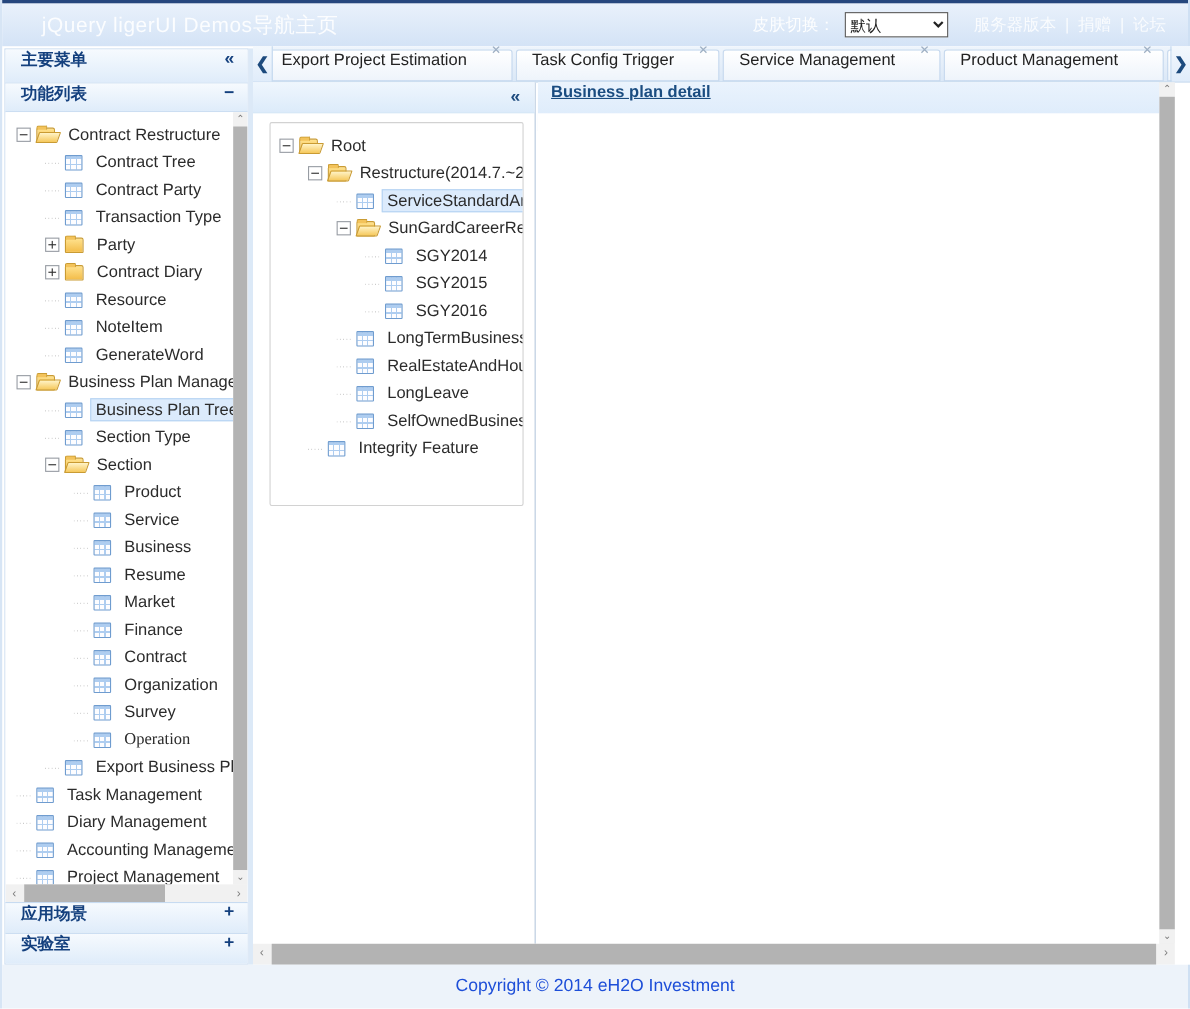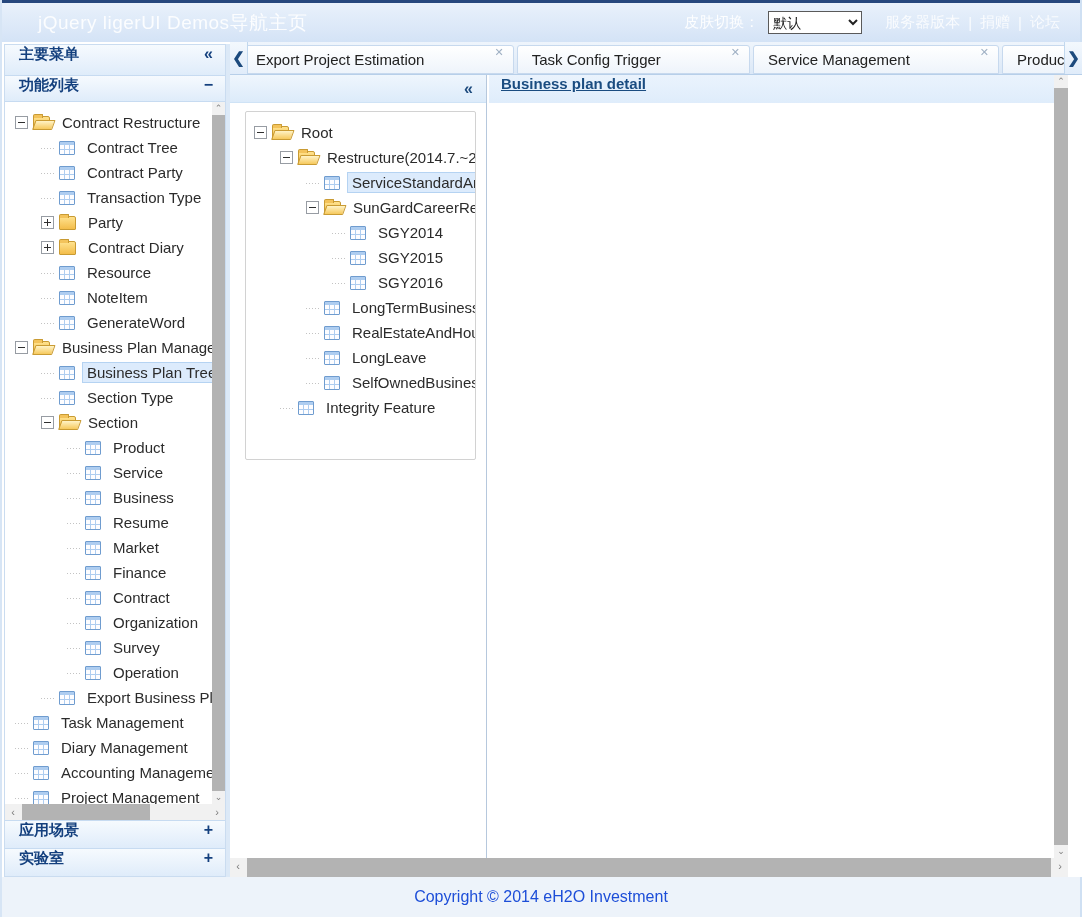--- a/index.html
+++ b/index.html
@@ -69,23 +69,23 @@
 
   
   .main { position:absolute; left:228px; top:42px; width:852px; height:835px; background:#fff; }
   .tabstrip { position:absolute; left:0; top:0; right:0; height:33px;
     background:linear-gradient(#eff5fc,#dbe8f7); border-bottom:1px solid #b7cfe9; }
   .tab-scroll { position:absolute; top:0; bottom:0; width:18px; z-index:3; display:flex; align-items:center; justify-content:center;
     color:#1c4a7d; font-size:15px; font-weight:bold; background:linear-gradient(#f3f8fd,#e0ecfa); cursor:pointer; }
   .tab-scroll.left { left:0; border-right:1px solid #c2d8ee; }
   .tab-scroll.right { right:0; border-left:1px solid #c2d8ee; }
   .tabs-wrap { position:absolute; left:18px; right:16px; top:0; bottom:0; display:flex; align-items:flex-end; overflow:hidden; }
-  .tab { flex:none; height:29px; display:flex; align-items:center; padding:0 9px 0 14px; margin-right:3px;
+  .tab { flex:none; height:29px; display:flex; align-items:flex-start; padding:0 9px 0 14px; margin-right:3px;
     border:1px solid #c7d9ee; border-radius:3px 3px 0 0; background:linear-gradient(#ffffff,#eef4fb);
-    font-size:15px; color:#222; cursor:pointer;gap:48px; }
+    font-size:15px; color:#222; cursor:pointer; }
   .tab:first-child { margin-left:-7px; }
   .tab-label { white-space:nowrap; }
   .tab-close { margin-left:22px; font-size:11px; color:#9fb0c4; position:relative; top:-7px; cursor:pointer; }
   .tab.clipped { width:48px; overflow:hidden; padding-right:0; }
 
   .content { position:absolute; left:0; top:33px; right:0; bottom:19px; }
   .left-panel { position:absolute; left:0; top:0; width:257px; height:100%; border-right:1px solid #b6c8dd; background:#fff; }
   .panel-header { height:28px; display:flex; align-items:center;
     background:linear-gradient(#eff6fd,#dcebfa); border-bottom:1px solid #cfe3f6; padding:0 13px; }
   .panel-header .collapse { margin-left:auto; font-size:16px; font-weight:bold; color:#1c4a7d; cursor:pointer; }
@@ -247,21 +247,21 @@
           <div class="tree-row" style="padding-left: 52px;">
             <span class="expander none"></span>
             <span class="node-icon icon-table"></span>
             <span class="node-label">Organization</span>
           </div>
           <div class="tree-row" style="padding-left: 52px;">
             <span class="expander none"></span>
             <span class="node-icon icon-table"></span>
             <span class="node-label">Survey</span>
           </div>
-          <div class="tree-row" style="padding-left: 52px;">
+          <div class="tree-row" style="padding-left: 52px; font-family: Liberation Serif, serif;">
             <span class="expander none"></span>
             <span class="node-icon icon-table"></span>
             <span class="node-label">Operation</span>
           </div>
           <div class="tree-row" style="padding-left: 26px;">
             <span class="expander none"></span>
             <span class="node-icon icon-table"></span>
             <span class="node-label">Export Business Plan</span>
           </div>
           <div class="tree-row" style="padding-left: 0px;">

